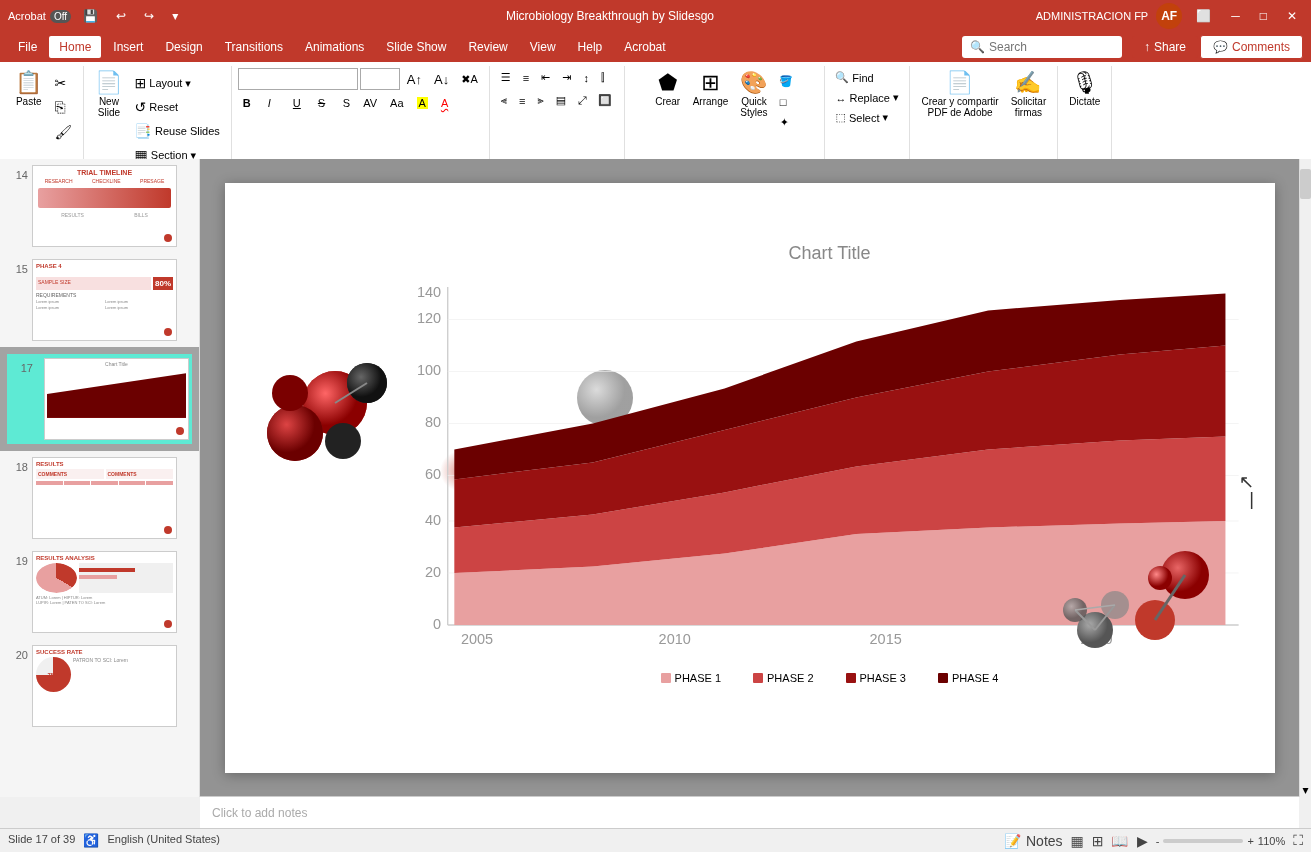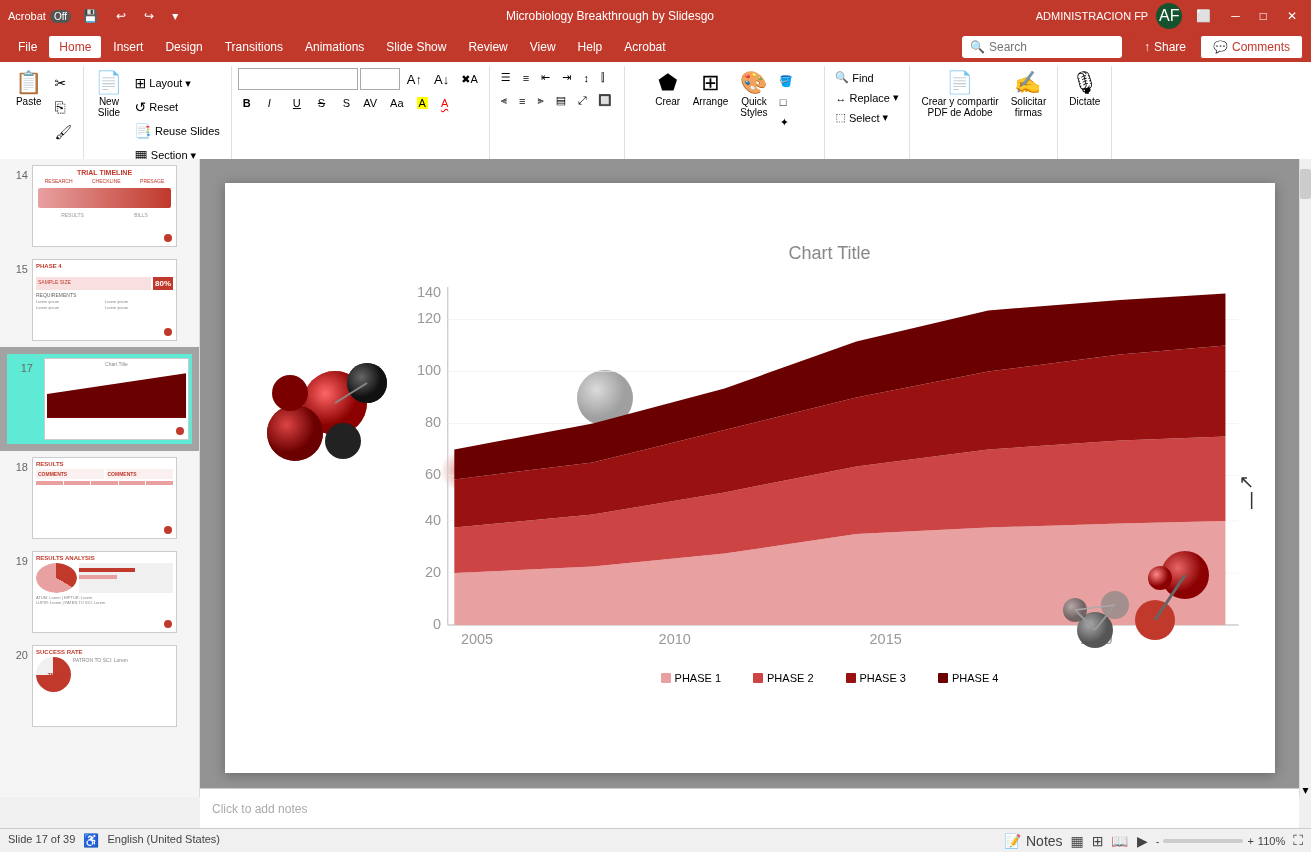--- a/index.html
+++ b/index.html
@@ -271,36 +271,36 @@
       cursor: pointer;
       font-size: 12px;
       display: flex;
       align-items: center;
       gap: 4px;
     }
     .user-avatar {
       width: 26px;
       height: 26px;
       border-radius: 50%;
-      background: #14532d;
+      background: #c2410c;
       color: white;
       display: flex;
       align-items: center;
       justify-content: center;
-      font-size: 16px;
-      font-weight: normal;
+      font-size: 12px;
+      font-weight: bold;
     }
 
     
     #bottom-notes {
       position: absolute;
       left: 200px;
       bottom: 24px;
       right: 12px;
-      height: 40px;
+      height: 32px;
       background: white;
       border-top: 1px solid #ccc;
       display: flex;
       align-items: center;
       padding: 0 12px;
       color: #888;
       font-size: 12px;
     }
 
     

